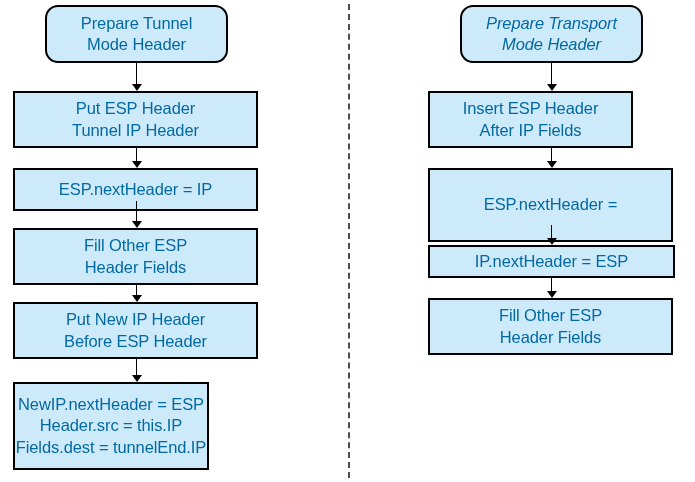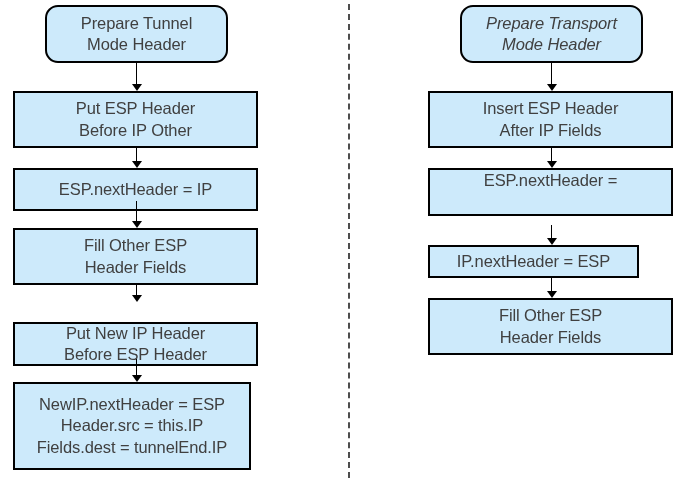--- a/index.html
+++ b/index.html
@@ -22,21 +22,21 @@
   .node {
     position: absolute;
     box-sizing: border-box;
     background: #cdeafb;
     border: 2px solid #000000;
     display: flex;
     flex-direction: column;
     align-items: center;
     justify-content: center;
     text-align: center;
-    color: #404040;
+    color: #0369a1;
     font-size: 16.5px;
     line-height: 1.30;
     letter-spacing: -0.1px;
     white-space: pre;
   }
   .node.terminator {
     border-radius: 13px;
   }
   .node .line {
     display: block;
@@ -63,39 +63,39 @@
     width: 0;
     border-left: 2px dashed #4d4d4d;
   }
 </style>
 </head>
 <body>
 
 <div id="canvas">
 
 <div class="node terminator" style="left: 45px; top: 5px; width: 183px; height: 58px;"><span class="line">Prepare Tunnel</span><span class="line">Mode Header</span></div>
-    <div class="node" style="left: 13px; top: 91px; width: 245px; height: 57px; text-align: center;"><span class="line">Put ESP Header</span><span class="line">Before IP Other</span></div>
+    <div class="node" style="left: 13px; top: 91px; width: 245px; height: 57px; text-align: center;"><span class="line">Put ESP Header</span><span class="line">Tunnel IP Header</span></div>
     <div class="node" style="left: 13px; top: 168px; width: 245px; height: 43px;"><span class="line">ESP.nextHeader = IP</span></div>
     <div class="node" style="left: 13px; top: 228px; width: 245px; height: 57px;"><span class="line">Fill Other ESP</span><span class="line">Header Fields</span></div>
-    <div class="node" style="left: 13px; top: 302px; width: 245px; height: 44px; margin-top: 20px;"><span class="line">Put New IP Header</span><span class="line">Before ESP Header</span></div>
-    <div class="node" style="left: 13px; top: 382px; width: 238px; height: 88px;"><span class="line">NewIP.nextHeader = ESP</span><span class="line">Header.src = this.IP</span><span class="line">Fields.dest = tunnelEnd.IP</span></div>
+    <div class="node" style="left: 13px; top: 302px; width: 245px; height: 57px;"><span class="line">Put New IP Header</span><span class="line">Before ESP Header</span></div>
+    <div class="node" style="left: 13px; top: 382px; width: 196px; height: 88px;"><span class="line">NewIP.nextHeader = ESP</span><span class="line">Header.src = this.IP</span><span class="line">Fields.dest = tunnelEnd.IP</span></div>
     <div class="connector" style="left: 136px; top: 63px; height: 22px;"></div>
     <div class="arrowhead" style="left: 131.8px; top: 84px;"></div>
     <div class="connector" style="left: 136px; top: 148px; height: 14px;"></div>
     <div class="arrowhead" style="left: 131.8px; top: 161px;"></div>
     <div class="connector" style="left: 136px; top: 201px; height: 21px;"></div>
     <div class="arrowhead" style="left: 131.8px; top: 221px;"></div>
     <div class="connector" style="left: 136px; top: 285px; height: 11px;"></div>
     <div class="arrowhead" style="left: 131.8px; top: 295px;"></div>
     <div class="connector" style="left: 136px; top: 359px; height: 17px;"></div>
     <div class="arrowhead" style="left: 131.8px; top: 375px;"></div>
     <div class="node terminator" style="left: 460px; top: 5px; width: 183px; height: 58px; font-style: italic;"><span class="line">Prepare Transport</span><span class="line">Mode Header</span></div>
-    <div class="node" style="left: 428px; top: 91px; width: 245px; height: 57px;"><span class="line">Insert ESP Header</span><span class="line">After IP Fields</span></div>
-    <div class="node" style="left: 428px; top: 168px; width: 245px; height: 48px; justify-content: space-between;"><span class="line">ESP.nextHeader =</span></div>
-    <div class="node" style="left: 428px; top: 245px; width: 211px; height: 33px;"><span class="line">IP.nextHeader = ESP</span></div>
+    <div class="node" style="left: 428px; top: 91px; width: 205px; height: 57px;"><span class="line">Insert ESP Header</span><span class="line">After IP Fields</span></div>
+    <div class="node" style="left: 428px; top: 168px; width: 245px; height: 74px;"><span class="line">ESP.nextHeader =</span></div>
+    <div class="node" style="left: 428px; top: 245px; width: 247px; height: 33px;"><span class="line">IP.nextHeader = ESP</span></div>
     <div class="node" style="left: 428px; top: 298px; width: 245px; height: 57px;"><span class="line">Fill Other ESP</span><span class="line">Header Fields</span></div>
     <div class="connector" style="left: 551px; top: 63px; height: 22px;"></div>
     <div class="arrowhead" style="left: 546.8px; top: 84px;"></div>
     <div class="connector" style="left: 551px; top: 148px; height: 14px;"></div>
     <div class="arrowhead" style="left: 546.8px; top: 161px;"></div>
     <div class="connector" style="left: 551px; top: 225px; height: 14px;"></div>
     <div class="arrowhead" style="left: 546.8px; top: 238px;"></div>
     <div class="connector" style="left: 551px; top: 278px; height: 14px;"></div>
     <div class="arrowhead" style="left: 546.8px; top: 291px;"></div>
     <div class="divider" style="left: 348px; top: 4px; height: 474px;"></div>

